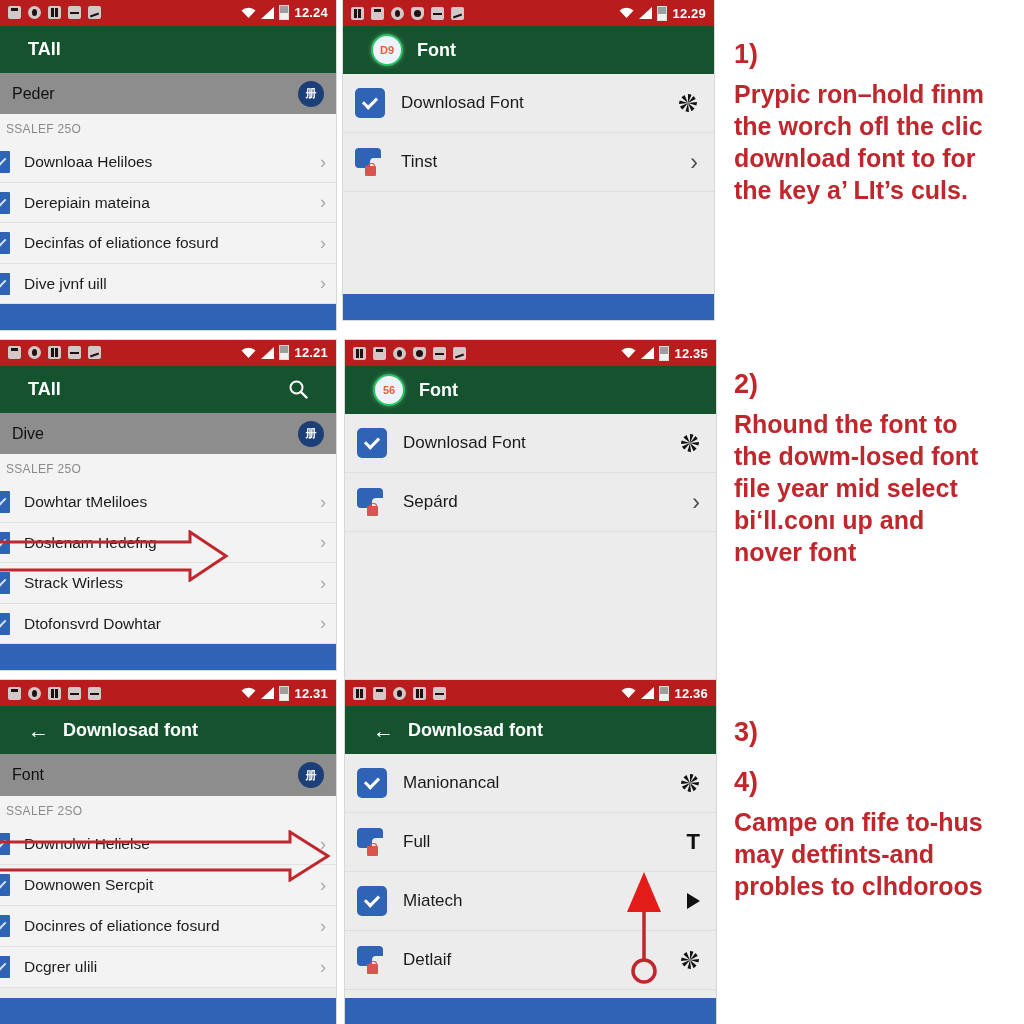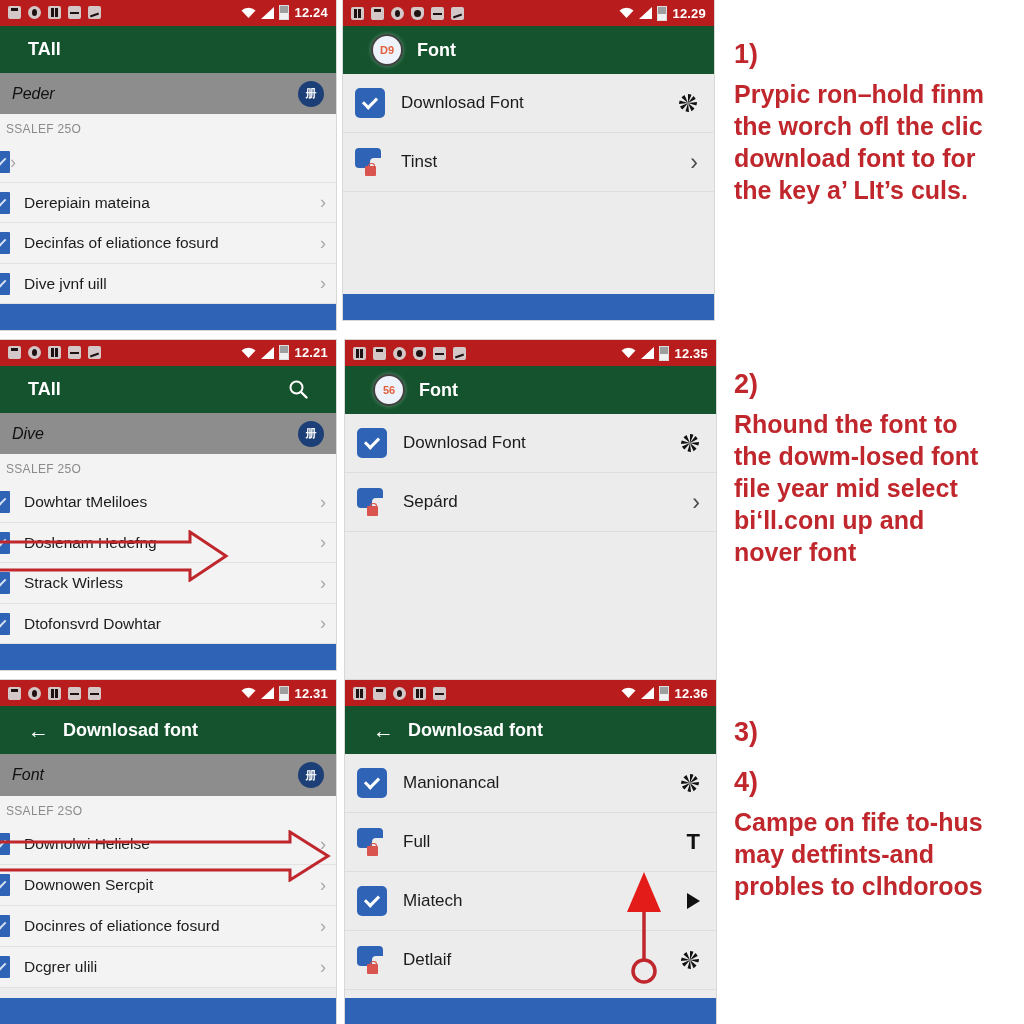--- a/index.html
+++ b/index.html
@@ -51,35 +51,35 @@
 
   
   .appbar{
     height:48px;background:#14532d;color:#fff;
     display:flex;align-items:center;gap:14px;padding:0 28px;
     font-size:18px;font-weight:bold;
   }
   .appbar .title{flex:1;white-space:nowrap;}
   .circle-badge{
     width:28px;height:28px;border-radius:50%;
-    background:#eef2fa;border:2px solid #404040;
+    background:#eef2fa;border:2px solid #22c55e;
     display:flex;align-items:center;justify-content:center;
     color:#e2603c;font-size:11px;font-weight:bold;flex:none;
     box-shadow:0 0 4px rgba(255,255,255,.35);
   }
   .back-arrow{font-size:21px;line-height:1;font-weight:normal;}
   .search-ico{width:20px;height:20px;flex:none;}
 
   
   .subhead{
     height:42px;background:#8d8d8d;
     display:flex;align-items:center;
     padding:0 12px;color:#111;font-size:16px;
   }
-  .subhead .sh-title{flex:1;font-style:italic;}
+  .subhead .sh-title{flex:1;}
   .avatar{
     width:26px;height:26px;border-radius:50%;
     background:#1d3f77;color:#fff;flex:none;
     display:flex;align-items:center;justify-content:center;
     font-size:11px;font-weight:bold;
   }
 
   
   .section-label{
     background:#f3f3f3;color:#8a8a8a;font-size:12px;
@@ -185,20 +185,21 @@
       <div class="appbar">
         <span class="title">TAll</span>
       </div>
       <div class="subhead">
         <span class="sh-title">Peder</span>
         <span class="avatar">册</span>
       </div>
       <div class="section-label">SSALEF 25O</div>
       <div class="lrow">
         <span class="cb"></span>
+        <span class="ltext">Downloaa Heliloes</span>
         <span class="chev">›</span>
       </div>
       <div class="lrow">
         <span class="cb"></span>
         <span class="ltext">Derepiain mateina</span>
         <span class="chev">›</span>
       </div>
       <div class="lrow">
         <span class="cb"></span>
         <span class="ltext">Decinfas of eliationce fosurd</span>

